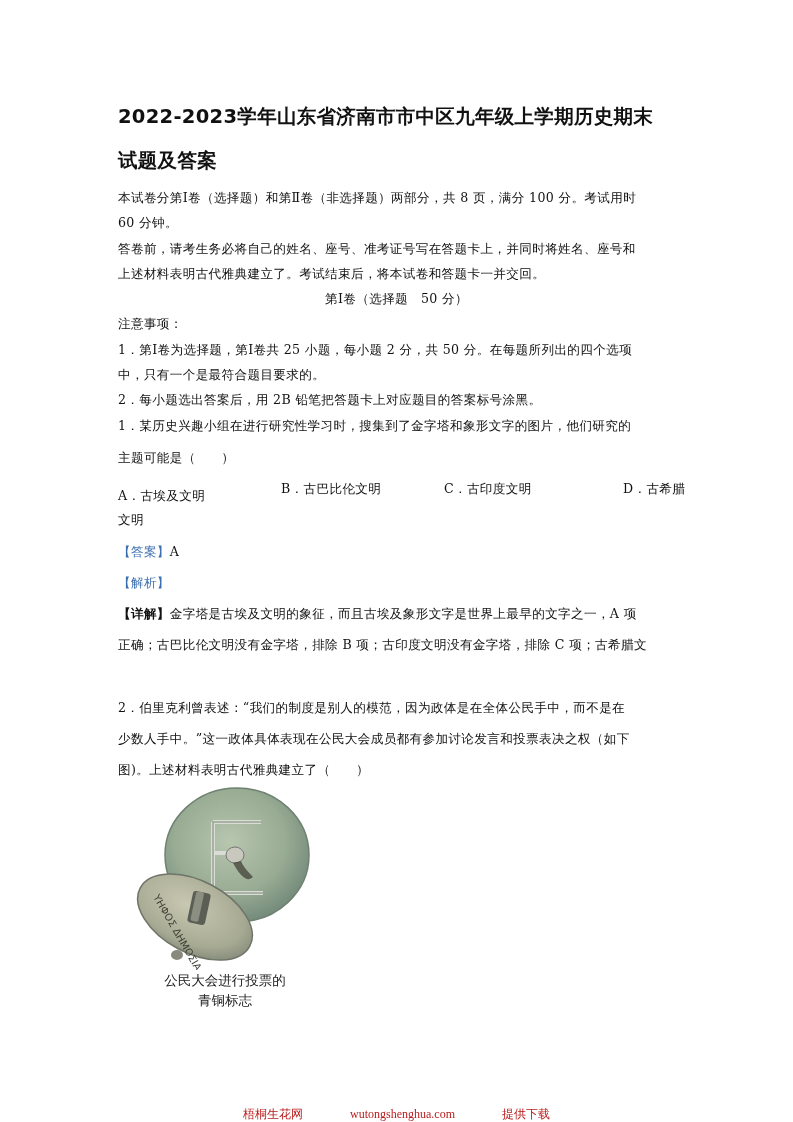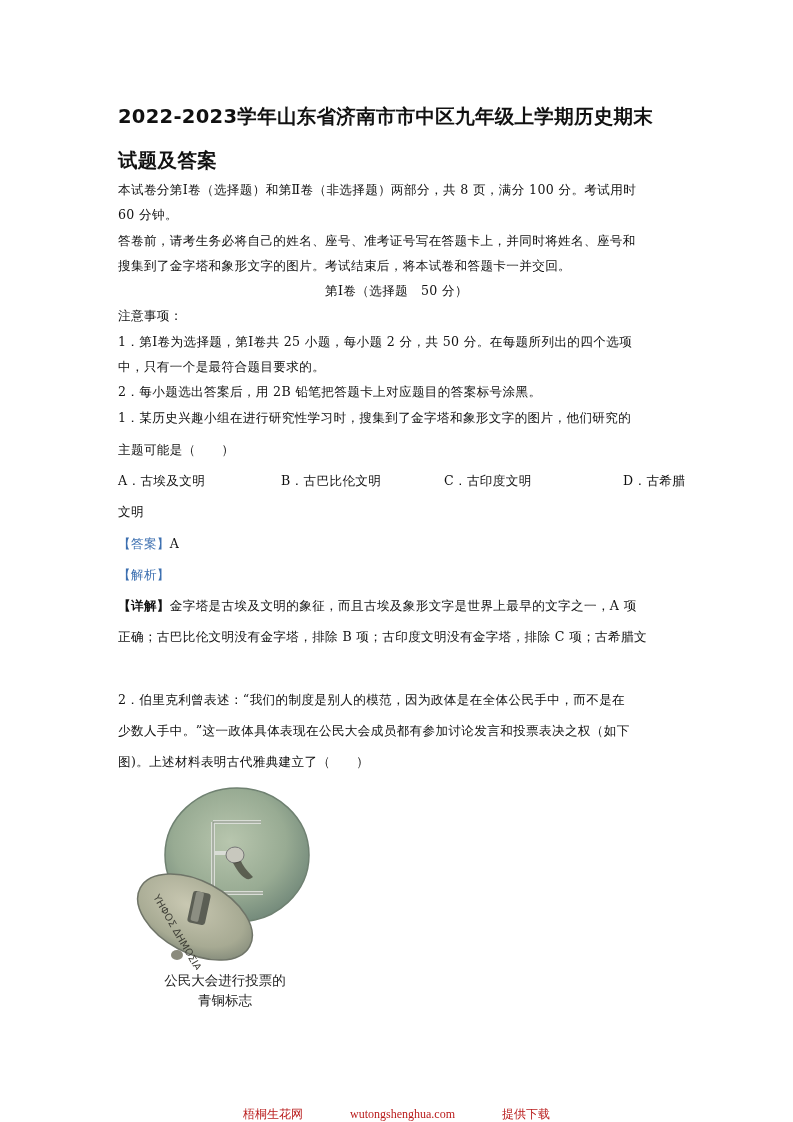--- a/index.html
+++ b/index.html
@@ -12,20 +12,21 @@
   .title {
     position: absolute; left: 118px; width: 560px;
     font-family: "DejaVu Sans", "Liberation Sans", sans-serif;
     font-weight: bold; font-size: 19.5px; letter-spacing: 0.3px;
     color: #111;
   }
   .line {
     position: absolute; left: 118px; width: 565px;
     font-size: 12.6px; line-height: 16px; white-space: nowrap;
     letter-spacing: 0.35px;
+    margin-top: 8px;
   }
   .center { left: 0; width: 793px; text-align: center; }
   .blue { color: #3c6fb0; }
   .bold-bracket { font-weight: bold; text-align: right; }
   .opt { display: inline-block; }
   .figure {
     position: absolute; left: 125px; top: 785px; width: 195px; height: 185px;
   }
   .caption {
     position: absolute; left: 125px; width: 200px; text-align: center;
@@ -42,34 +43,34 @@
 <body>
 
 <div class="page">
 
   <div class="title" style="top:103px;">2022-2023学年山东省济南市市中区九年级上学期历史期末</div>
   <div class="title" style="top:147px;">试题及答案</div>
 
   <div class="line" style="top:182px;">本试卷分第Ⅰ卷（选择题）和第Ⅱ卷（非选择题）两部分，共 8 页，满分 100 分。考试用时</div>
   <div class="line" style="top:207px;">60 分钟。</div>
   <div class="line" style="top:233px;">答卷前，请考生务必将自己的姓名、座号、准考证号写在答题卡上，并同时将姓名、座号和</div>
-  <div class="line" style="top:258px;">搜集到了金字塔和象形文字的图片。考试结束后，将本试卷和答题卡一并交回。</div>
+  <div class="line" style="top:258px;">上述材料表明古代雅典建立了。考试结束后，将本试卷和答题卡一并交回。</div>
 
   <div class="line center" style="top:283px;">第Ⅰ卷（选择题　50 分）</div>
 
   <div class="line" style="top:308px;">注意事项：</div>
   <div class="line" style="top:334px;">1．第Ⅰ卷为选择题，第Ⅰ卷共 25 小题，每小题 2 分，共 50 分。在每题所列出的四个选项</div>
   <div class="line" style="top:359px;">中，只有一个是最符合题目要求的。</div>
   <div class="line" style="top:384px;">2．每小题选出答案后，用 2B 铅笔把答题卡上对应题目的答案标号涂黑。</div>
 
   <div class="line" style="top:410px;">1．某历史兴趣小组在进行研究性学习时，搜集到了金字塔和象形文字的图片，他们研究的</div>
   <div class="line" style="top:442px;">主题可能是（　　）</div>
 
   <div class="line" style="top:473px;">
-    <span class="opt" style="position:absolute;left:0;">A．古埃及文明</span>
+    <span class="opt" style="position:absolute;left:0;margin-top:7px;">A．古埃及文明</span>
     <span class="opt" style="position:absolute;left:163px;">B．古巴比伦文明</span>
     <span class="opt" style="position:absolute;left:326px;">C．古印度文明</span>
     <span class="opt" style="position:absolute;left:489px;margin-left:16px;">D．古希腊</span>
   </div>
   <div class="line" style="top:504px;">文明</div>
 
   <div class="line" style="top:536px;">
     <span class="blue">【答案】</span><span>A</span>
   </div>
   <div class="line" style="top:567px;">

